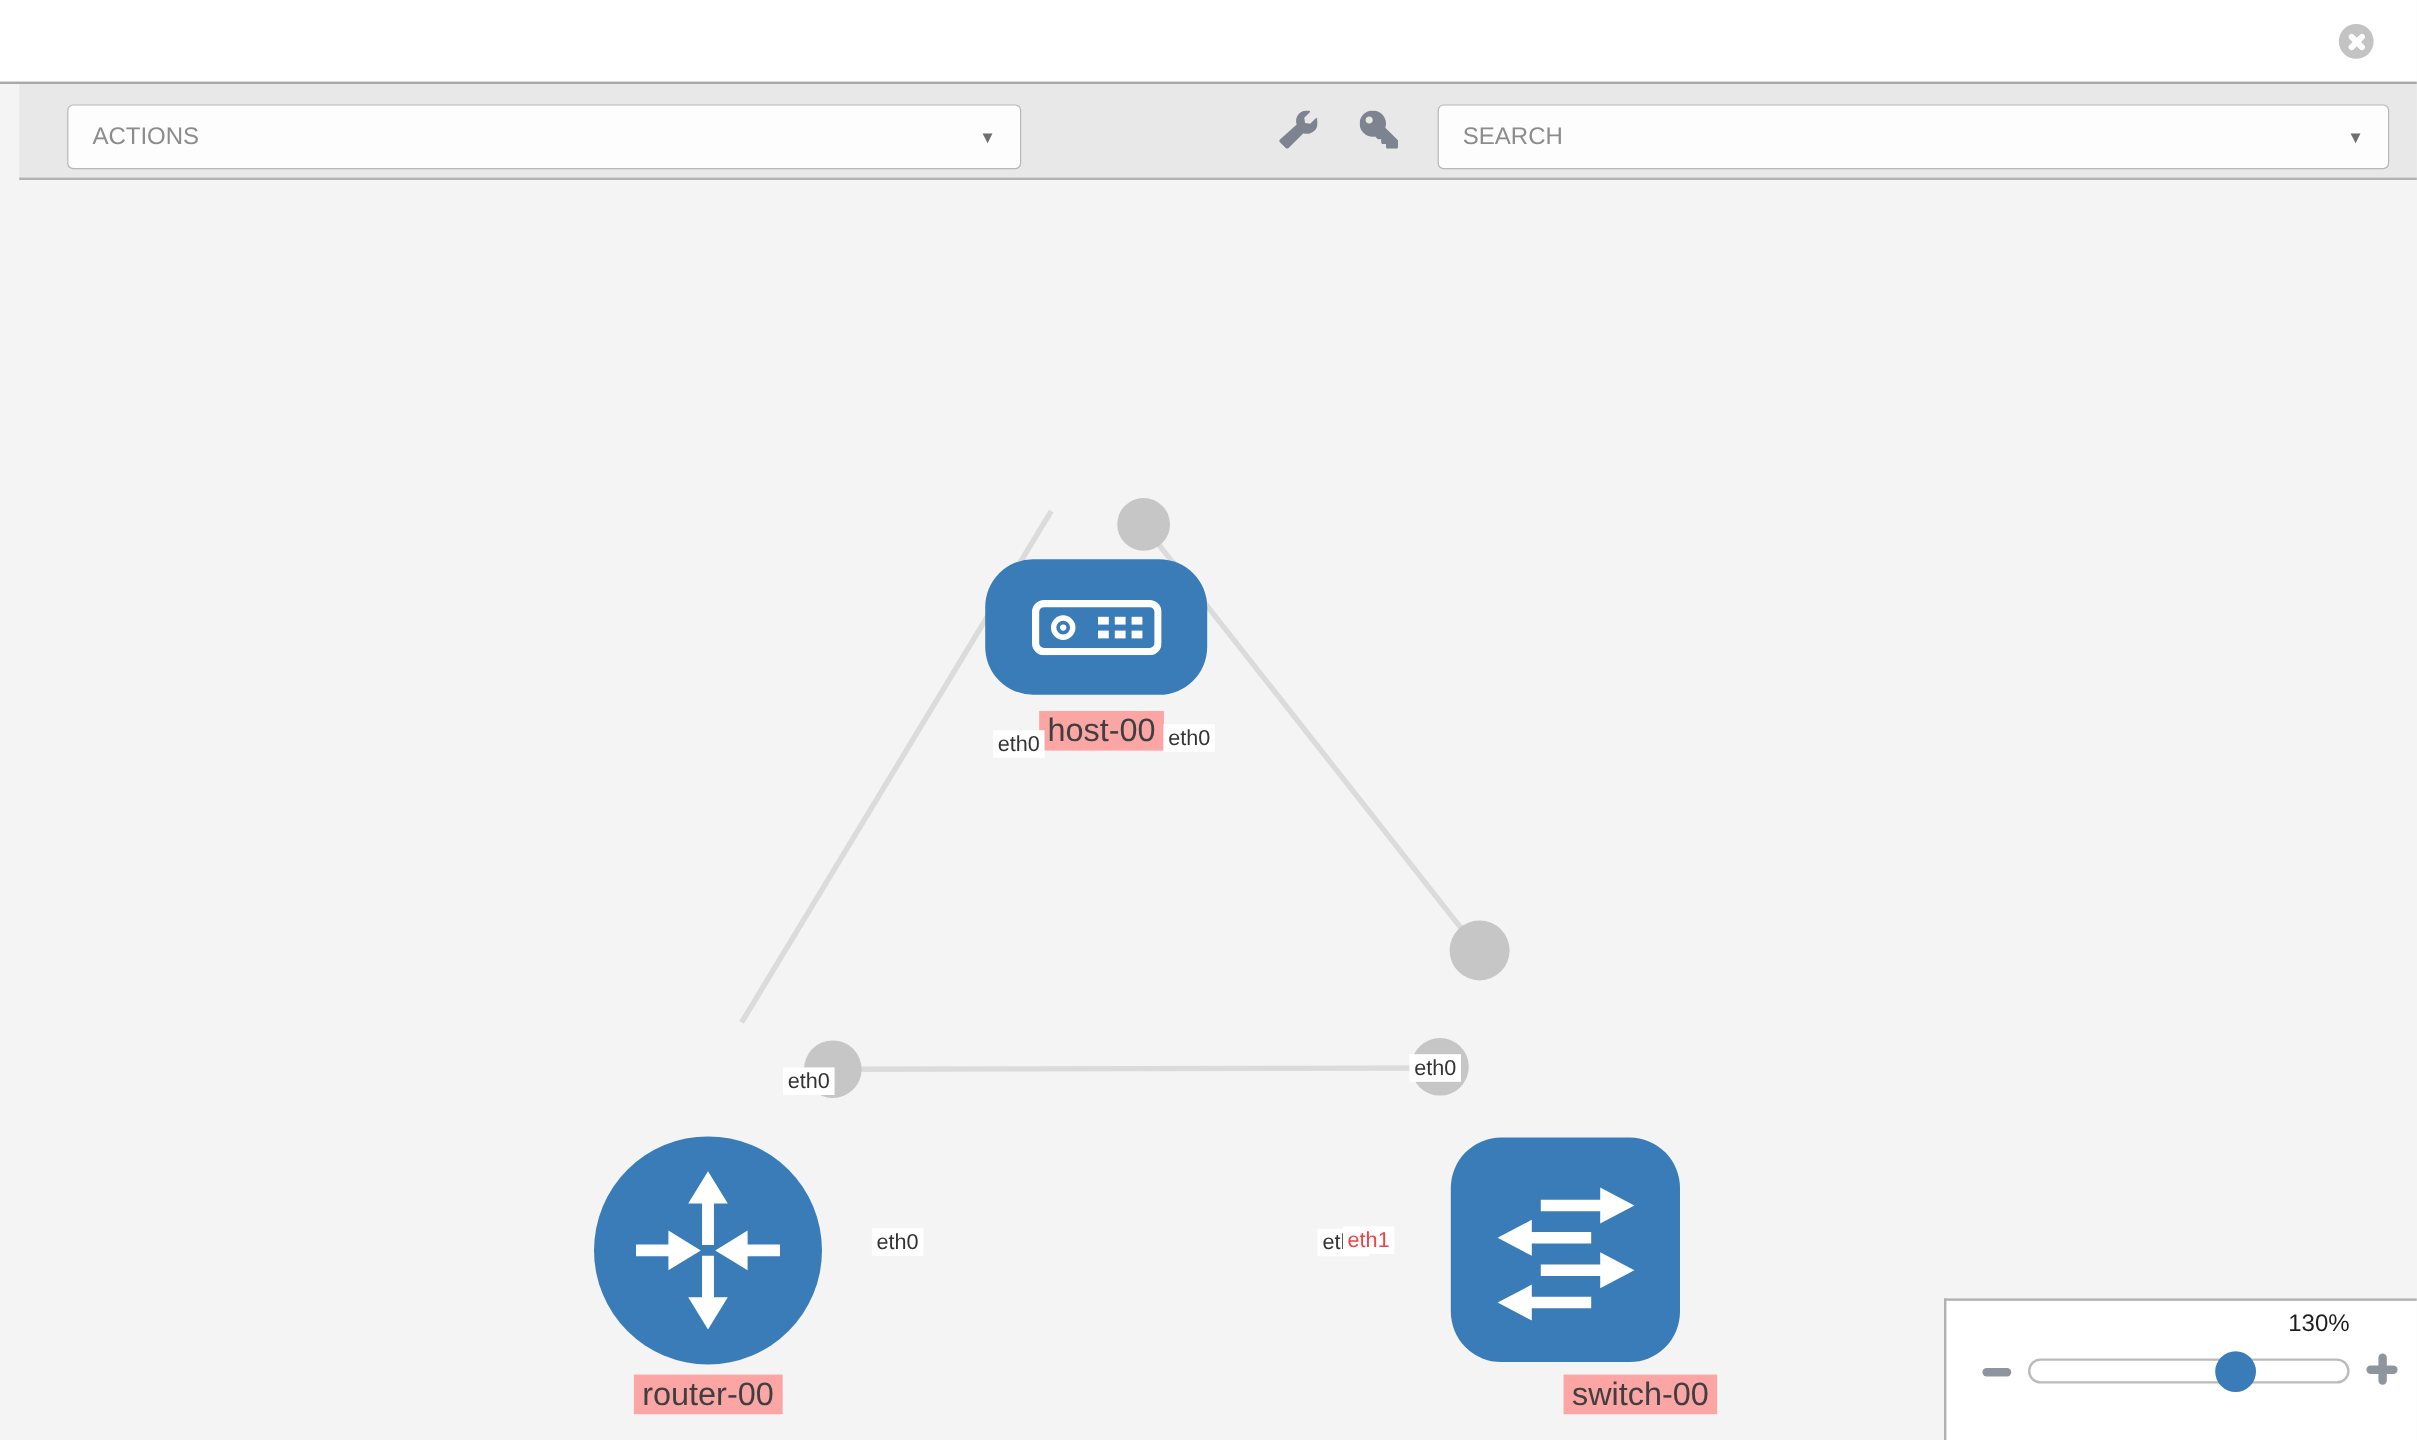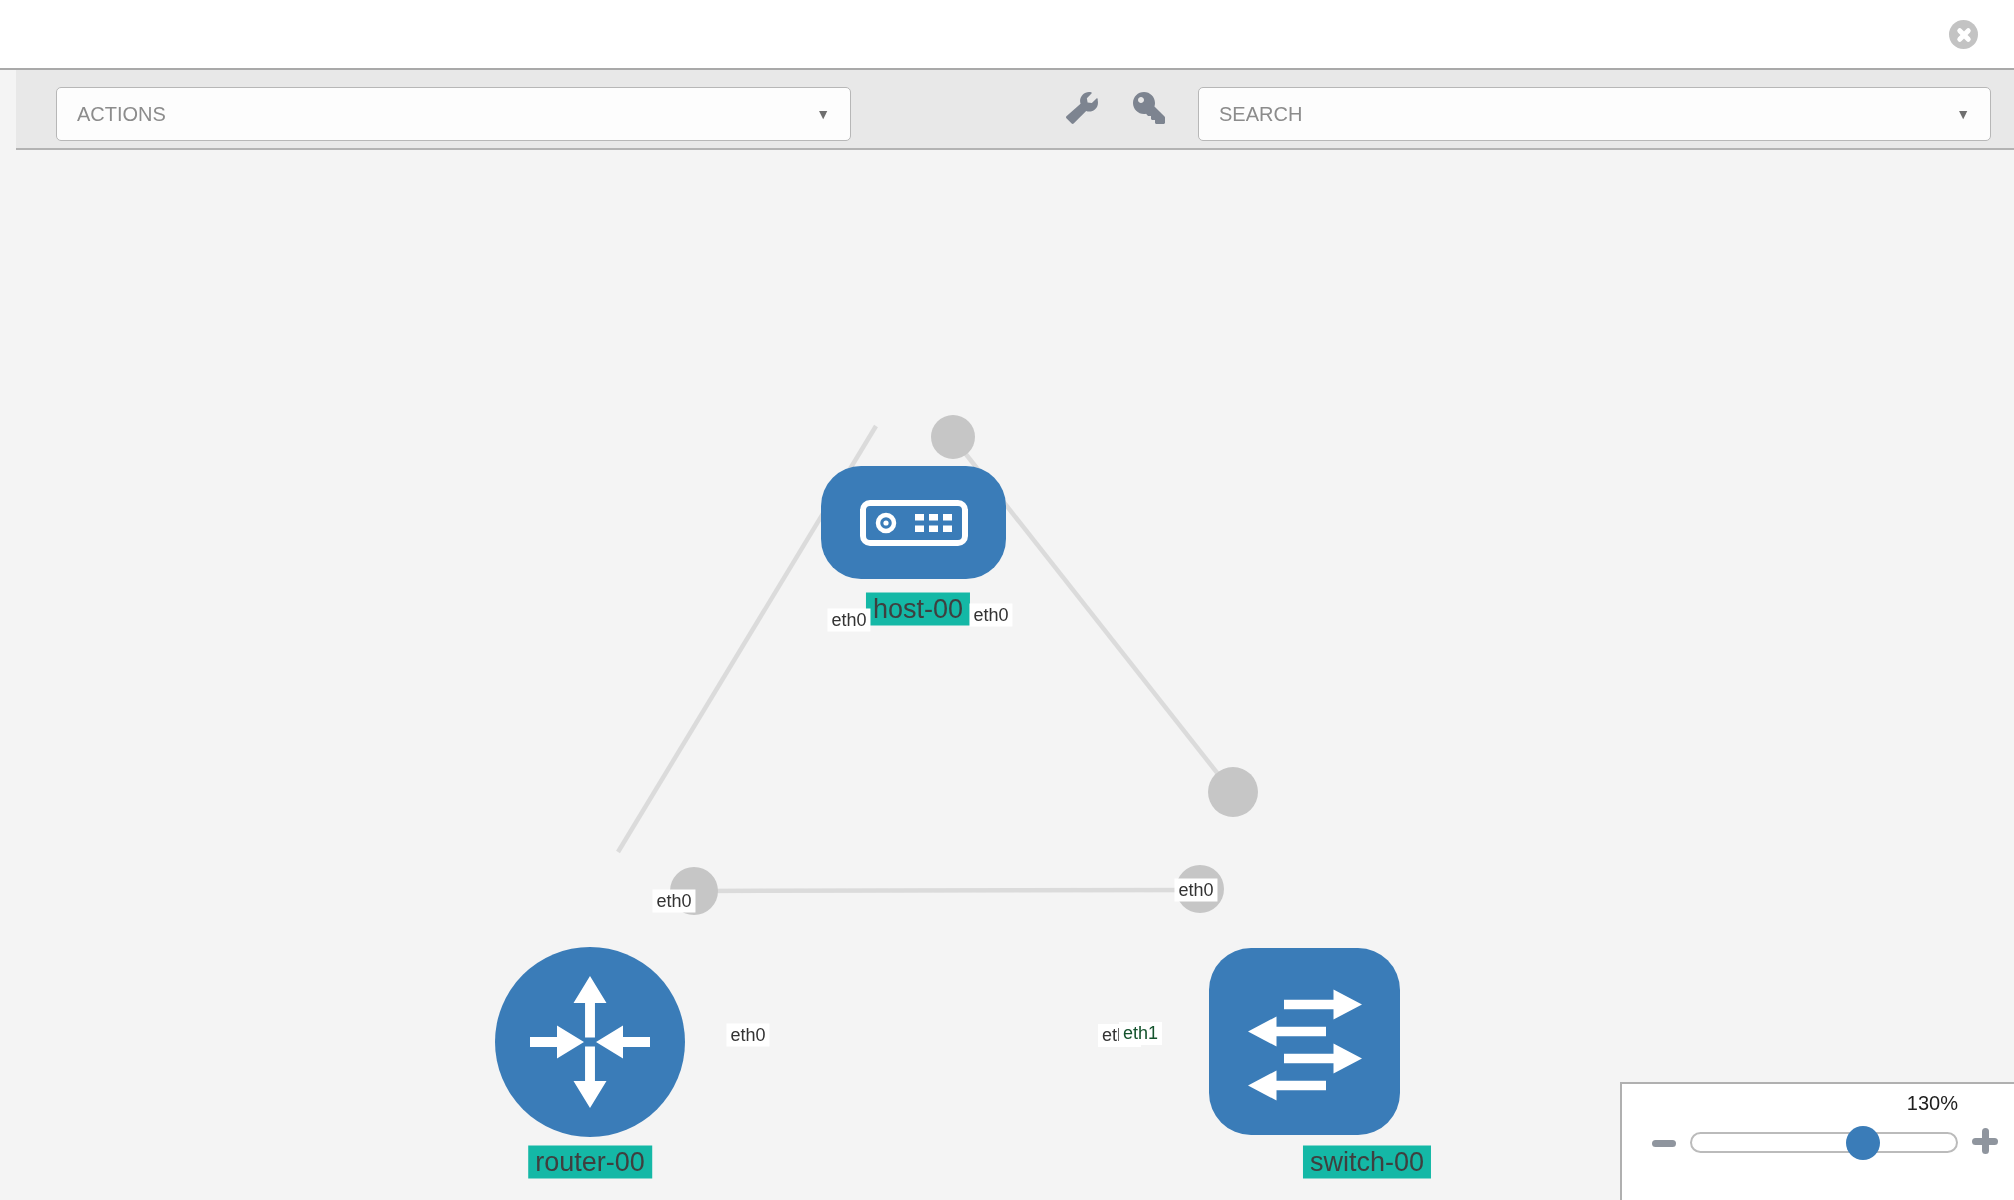--- a/index.html
+++ b/index.html
@@ -39,31 +39,31 @@
   
   .canvas{position:absolute;top:150px;left:0;right:0;bottom:0;background:#f4f4f4;z-index:0;}
   .edges{position:absolute;top:0;left:0;z-index:1;}
 
   .node{position:absolute;z-index:2;background:#3a7cb8;display:flex;
         align-items:center;justify-content:center;cursor:pointer;}
   .node-host{left:821px;top:316px;width:185px;height:113px;border-radius:40px;}
   .node-router{left:495px;top:797px;width:190px;height:190px;border-radius:50%;}
   .node-switch{left:1209px;top:798px;width:191px;height:187px;border-radius:42px;}
 
-  .node-label{position:absolute;z-index:3;background:#14b8a6;color:#3f3f3f;
+  .node-label{position:absolute;z-index:3;background:#fca5a5;color:#3f3f3f;
               font-size:27px;padding:1px 7px;white-space:nowrap;
               transform:translate(-50%,-50%);}
   .iface-label{position:absolute;z-index:3;background:#ffffff;color:#333333;
                font-size:18px;padding:1px 4px;white-space:nowrap;
                transform:translate(-50%,-50%);}
   .iface-wrap{position:absolute;left:1098px;top:874px;z-index:3;}
   .iface-wrap .under{display:inline-block;background:#ffffff;color:#333333;
                      font-size:18px;padding:1px 4px;}
   .iface-wrap .over{position:absolute;left:21px;top:-2px;background:#ffffff;
-                    color:#14532d;font-size:18px;padding:1px 4px;}
+                    color:#ef4444;font-size:18px;padding:1px 4px;}
 
   
   .zoom-panel{position:absolute;left:1620px;top:1082px;width:394px;height:118px;
               background:#ffffff;border-left:2px solid #b0b0b0;border-top:2px solid #b0b0b0;
               box-sizing:border-box;z-index:6;}
   .zoom-level{position:absolute;left:68px;top:8px;width:268px;text-align:right;
               font-size:20px;color:#1e1e1e;}
   .zoom-minus{position:absolute;left:26px;top:48px;width:32px;height:22px;cursor:pointer;}
   .zoom-minus .hbar{position:absolute;left:4px;top:8px;width:24px;height:7px;
                     border-radius:3.5px;background:#8f959e;}

